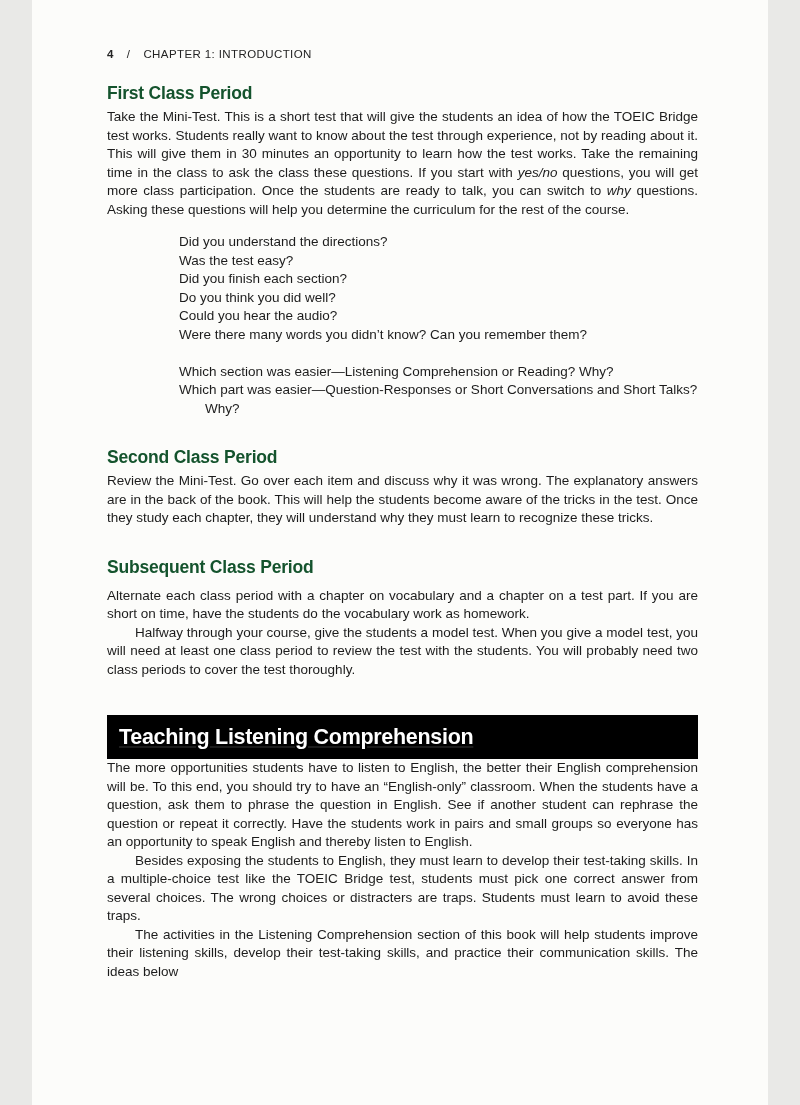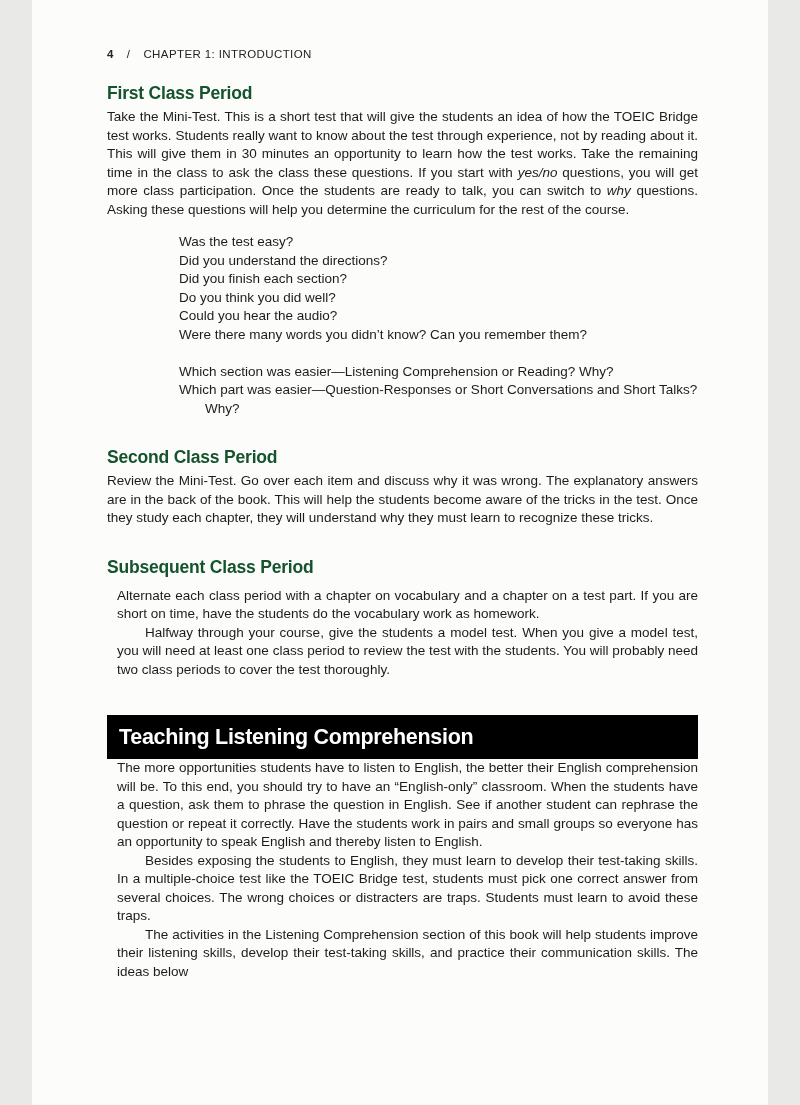--- a/index.html
+++ b/index.html
@@ -43,21 +43,20 @@
   }
   .body-text {
     font-size: 13.5px;
     line-height: 18.5px;
     text-align: justify;
     margin: 9px 0 0 0;
     hyphens: none;
   }
   .body-text.group {
     margin-top: 0;
-    margin-left: 10px;
   }
   .body-text.lead {
     margin-top: 4px;
   }
   .indent {
     text-indent: 28px;
   }
   .q-list {
     margin: 14px 0 0 72px;
     font-size: 13.5px;
@@ -74,20 +73,21 @@
     text-indent: -26px;
   }
   .banner {
     margin-top: 36px;
     height: 44px;
     background: #000000;
     display: flex;
     align-items: center;
     padding-left: 12px;
     box-sizing: border-box;
+    text-decoration: underline;
   }
   .banner-text {
     color: #ffffff;
     font-weight: bold;
     font-size: 21.5px;
     letter-spacing: -0.3px;
   }
   .after-banner {
     margin-top: 21px;
   }
@@ -102,22 +102,22 @@
 
   <header class="running-head">
     <span class="pg">4</span><span class="sep">/</span><span class="chap">CHAPTER 1: INTRODUCTION</span>
   </header>
 
   <h2 class="sec-heading first">First Class Period</h2>
 
   <p class="body-text lead"><span>Take the Mini-Test. This is a short test that will give the students an idea of how the TOEIC Bridge test works. Students really want to know about the test through experience, not by reading about it. This will give them in 30 minutes an opportunity to learn how the test works. Take the remaining time in the class to ask the class these questions. If you start with </span><span class="it">yes/no</span><span> questions, you will get more class participation. Once the students are ready to talk, you can switch to </span><span class="it">why</span><span> questions. Asking these questions will help you determine the curriculum for the rest of the course.</span></p>
 
   <div class="q-list">
+    <div class="q">Did you understand the directions?</div>
     <div class="q">Was the test easy?</div>
-    <div class="q">Did you understand the directions?</div>
     <div class="q">Did you finish each section?</div>
     <div class="q">Do you think you did well?</div>
     <div class="q">Could you hear the audio?</div>
     <div class="q">Were there many words you didn’t know? Can you remember them?</div>
   </div>
 
   <div class="q-list q-list-2">
     <div class="q hang">Which section was easier—Listening Comprehension or Reading? Why?</div>
     <div class="q hang">Which part was easier—Question-Responses or Short Conversations and Short Talks?
 Why?</div>

